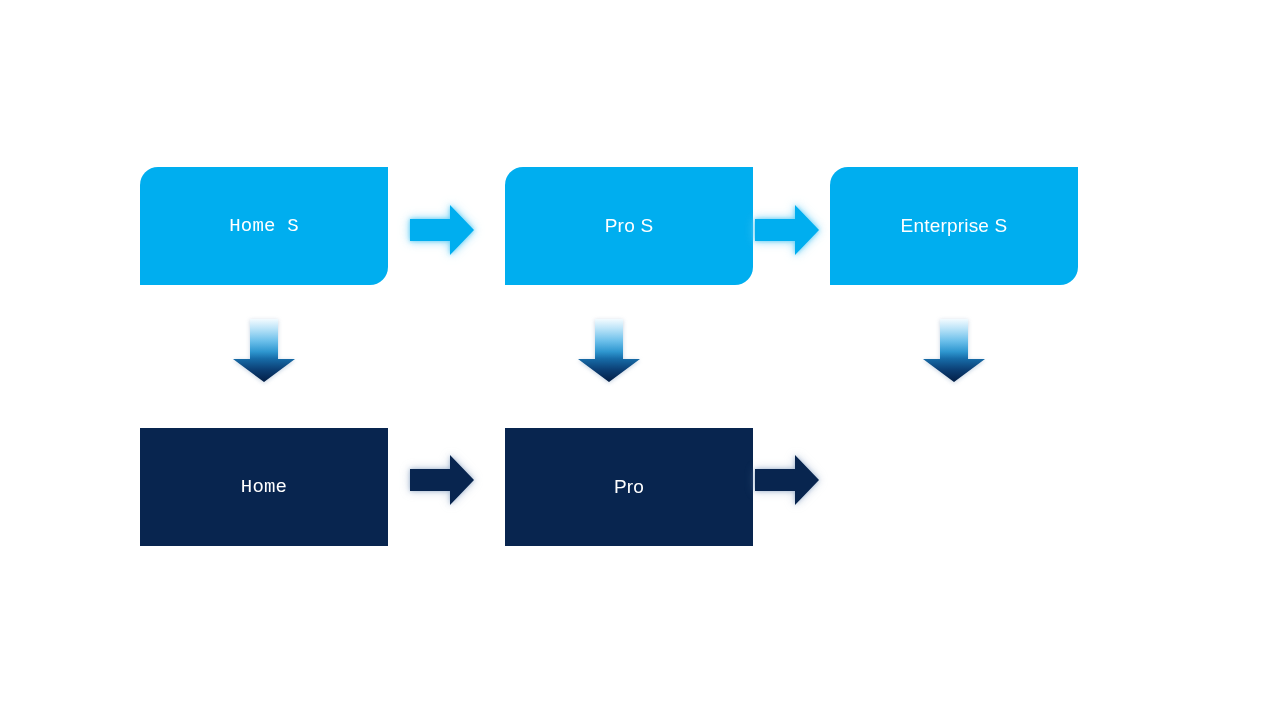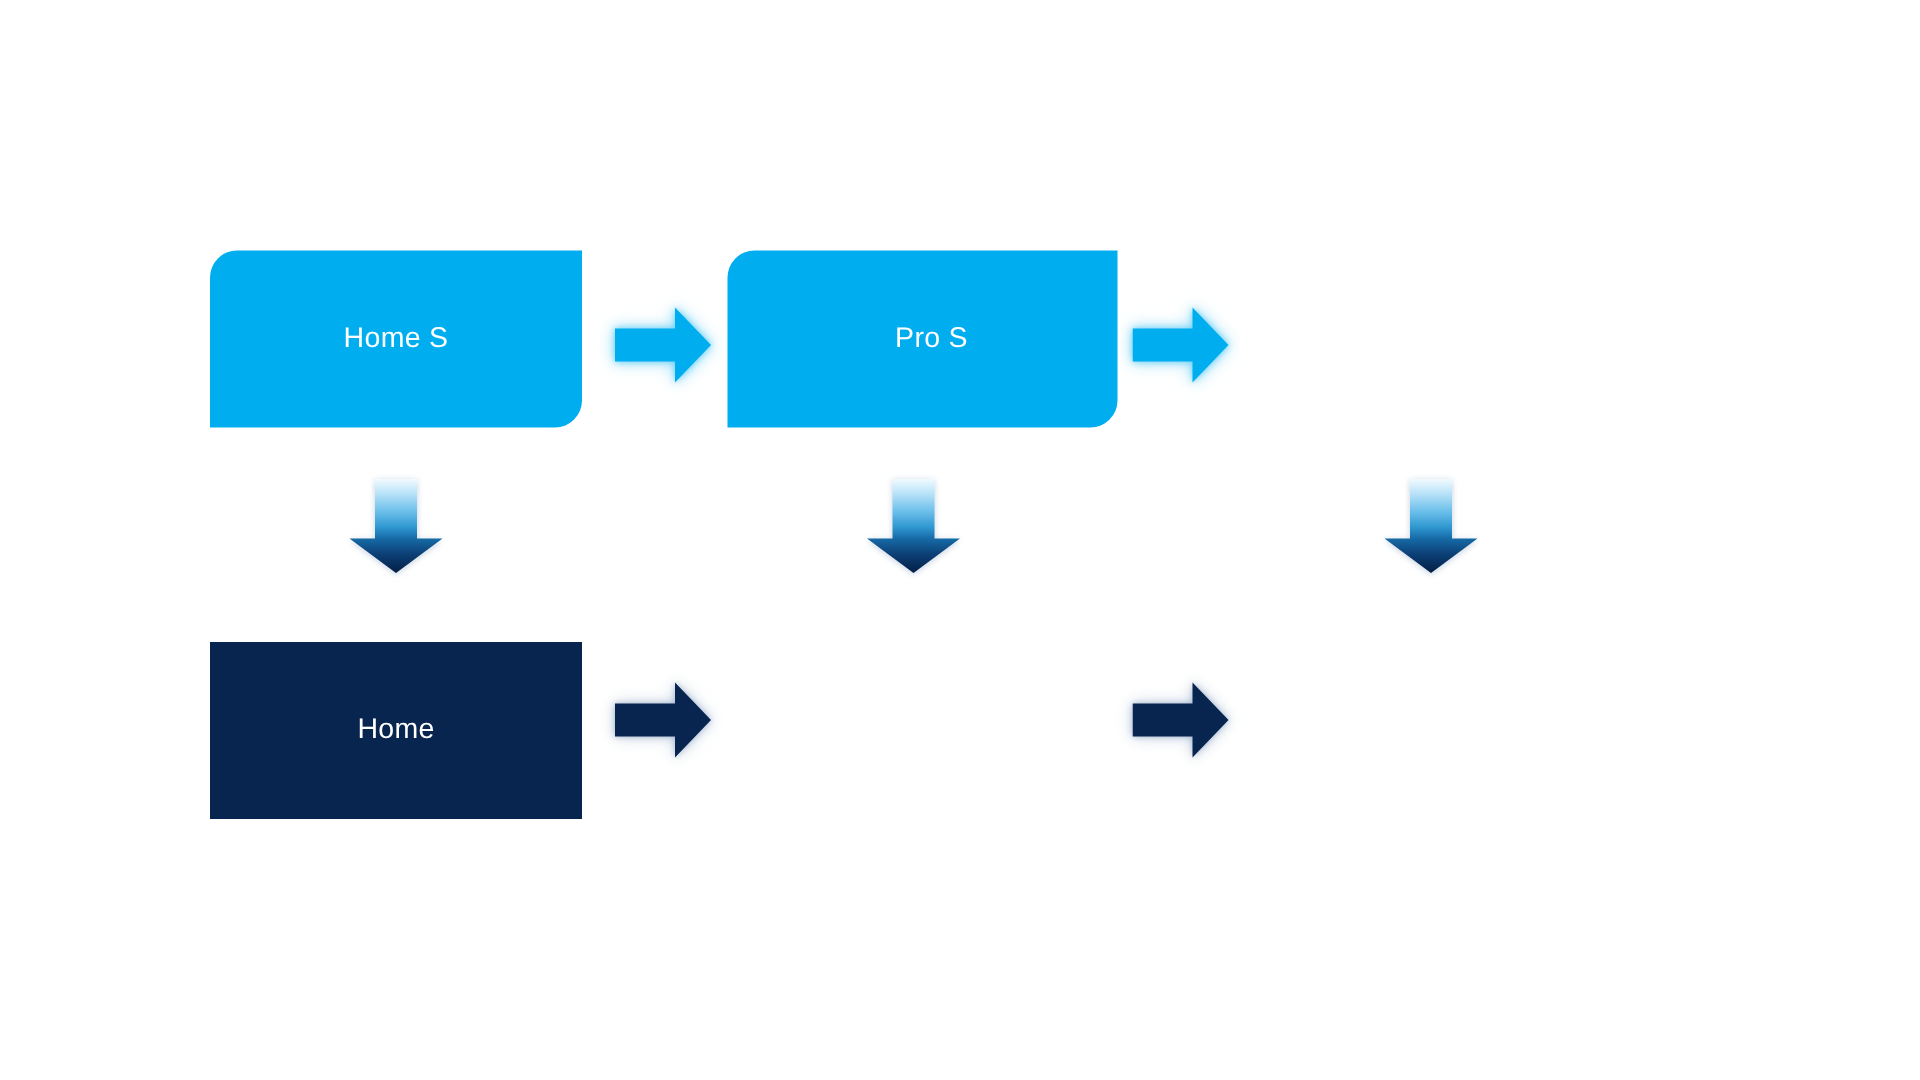--- a/index.html
+++ b/index.html
@@ -30,22 +30,22 @@
     top: 167px;
     background: var(--light-blue, #00AEEF);
     border-radius: 18px 0 18px 0;
   }
   .box.bottom {
     top: 417px;
     background: var(--dark-navy, #08254F);
     border-radius: 0;
     margin-top: 11px;
   }
-  .col-1 { left: 140px; }
-  .col-2 { left: 485px; padding-left: 12px; }
+  .col-1 { left: 140px; font-family: Liberation Mono, monospace; }
+  .col-2 { left: 505px; }
   .col-3 { left: 830px; }
 
   .arrow { position: absolute; }
 
   .arrow.right-top {
     top: 204px;
     filter: drop-shadow(0 0 2px rgba(97, 205, 245, 0.95))
             drop-shadow(0 0 5px rgba(97, 205, 245, 0.65));
   }
   .arrow.right-bottom {
@@ -68,23 +68,29 @@
 <body>
 
 <div class="slide">
 
   <div class="box top col-1">
     <span>Home S</span>
   </div>
   <div class="box top col-2">
     <span>Pro S</span>
   </div>
+  <div class="box top col-3">
+    <span>Enterprise S</span>
+  </div>
 
   <div class="box bottom col-1">
     <span>Home</span>
+  </div>
+  <div class="box bottom col-2">
+    <span>Pro</span>
   </div>
 
   <svg class="arrow right-top gap-1" width="65" height="52" viewBox="0 0 65 52">
     <path d="M0 15 H40 V1 L64 26 L40 51 V37 H0 Z" fill="var(--light-blue, #00AEEF)"></path>
   </svg>
   <svg class="arrow right-top gap-2" width="65" height="52" viewBox="0 0 65 52">
     <path d="M0 15 H40 V1 L64 26 L40 51 V37 H0 Z" fill="var(--light-blue, #00AEEF)"></path>
   </svg>
 
   <svg class="arrow right-bottom gap-1" width="65" height="52" viewBox="0 0 65 52">

